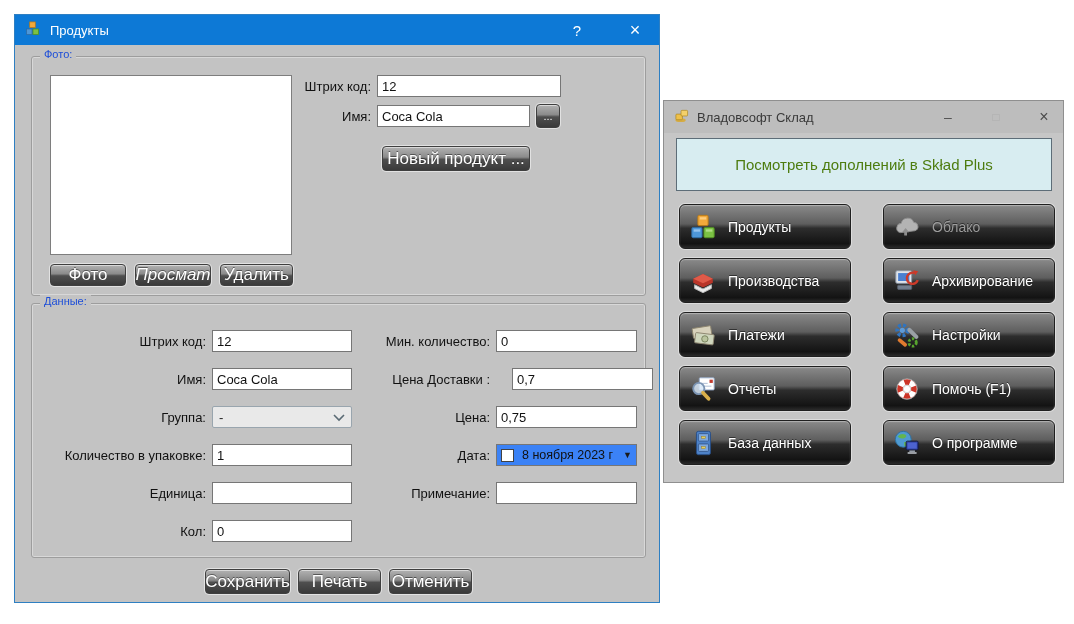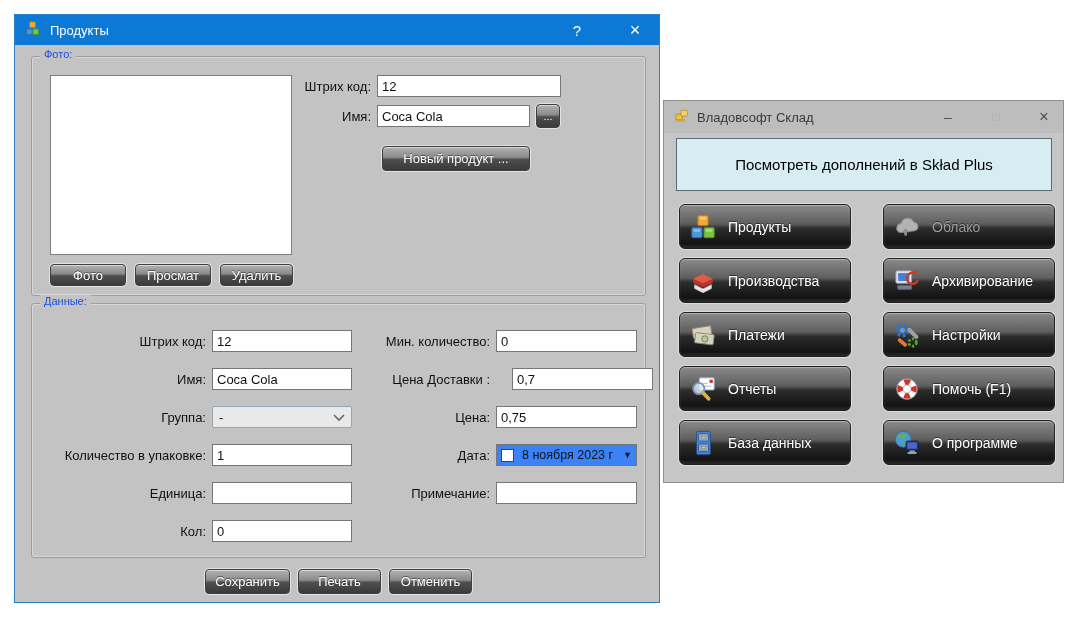--- a/index.html
+++ b/index.html
@@ -19,21 +19,21 @@
   .pw-body { position:relative; width:100%; height:calc(100% - 30px); }
 
   .groupbox { position:absolute; border:1px solid #9d9d9d; border-radius:3px; box-shadow:inset 0 0 0 1px rgba(255,255,255,.35); }
   .group-label { position:absolute; top:-9px; left:8px; background:#c3c3c3; padding:0 4px; font-size:11px; color:#1d4ed8; }
 
   .photo-group { left:16px; top:11px; width:615px; height:240px; }
   .photo-box { position:absolute; left:18px; top:18px; width:242px; height:180px; background:#fff; border:1px solid #7e7e7e; }
 
   .gbtn { position:absolute; display:flex; align-items:center; justify-content:center;
     background:linear-gradient(180deg,#b2b2b2 0%,#8b8b8b 44%,#4f4f4f 54%,#3a3a3a 100%);
-    border:1px solid #3f3f3f; border-radius:4px; color:#fff; font-size:13px;
+    border:1px solid #3f3f3f; border-radius:4px; color:#fff; font-size:17px;
     box-shadow:0 0 0 1px #e2e2e2, inset 0 1px 0 rgba(255,255,255,.5);
     text-shadow:0 -1px 0 rgba(0,0,0,.45); cursor:pointer; font-family:inherit; }
 
   .frow { position:absolute; display:flex; align-items:center; height:24px; }
   .flabel { font-size:13px; color:#111; text-align:right; padding-right:6px; }
   .ftext { height:22px; border:1px solid #767676; background:#fff; font-size:13px; padding:0 4px; font-family:inherit; color:#111; }
 
   .data-group { left:16px; top:258px; width:615px; height:255px; }
 
   .combo { display:flex; align-items:center; height:22px; background:#e9e9e9; border:1px solid #99a5ae; border-radius:2px; padding:0 6px; font-size:13px; color:#222; cursor:pointer; }
@@ -49,21 +49,21 @@
   .tbar-gray { background:#bdbdbd; color:#3a3a3a; height:32px; }
   .tbar-gray .tbar-title { font-size:13px; margin-left:8px; }
   .wctl { margin-left:auto; display:flex; align-items:center; gap:30px; }
   .wctl span { width:18px; text-align:center; font-size:14px; cursor:pointer; }
   .wctl .ctl-min { color:#555; }
   .wctl .ctl-max { color:#aeaeae; font-size:12px; }
   .wctl .ctl-close { color:#4c4c4c; font-size:16px; }
   .mw-body { position:relative; width:100%; height:calc(100% - 32px); }
 
   .banner { position:absolute; left:12px; top:5px; width:376px; height:53px; background:#d8edf1; border:1px solid #5d6d78;
-    display:flex; align-items:center; justify-content:center; font-size:15px; color:#000000; cursor:pointer; }
+    display:flex; align-items:center; justify-content:center; font-size:15px; color:#4d7c0f; cursor:pointer; }
 
   .menu-btn { position:absolute; width:172px; height:45px; display:flex; align-items:center; gap:10px; padding:0 8px;
     background:linear-gradient(180deg,#8a8a8a 0%,#5e5e5e 44%,#2d2d2d 54%,#131313 90%,#2b2b2b 100%);
     border:1px solid #1f1f1f; border-radius:6px; color:#fff; font-size:14px;
     box-shadow:0 0 0 1px #dcdcdc, inset 0 1px 1px rgba(255,255,255,.35);
     text-shadow:0 -1px 0 rgba(0,0,0,.5); cursor:pointer; font-family:inherit; }
   .menu-btn .mi { width:30px; height:30px; flex:0 0 auto; display:flex; align-items:center; justify-content:center; }
   .menu-btn.disabled { cursor:default; }
   .menu-btn.disabled .ml { color:#9c9c9c; }
 </style>
@@ -87,21 +87,21 @@
     </header>
 
     <div class="pw-body">
 
       <div class="groupbox photo-group">
         <span class="group-label">Фото:</span>
 
         <div class="photo-box"></div>
 
         <button class="gbtn" style="left:18px;top:207px;width:76px;height:22px;">Фото</button>
-        <button class="gbtn" style="left:103px;top:207px;width:76px;height:22px;">Просмат</button>
+        <button class="gbtn" style="left:103px;top:207px;width:76px;height:22px;font-style:italic;">Просмат</button>
         <button class="gbtn" style="left:188px;top:207px;width:73px;height:22px;">Удалить</button>
 
         <div class="frow" style="left:240px;top:17px;">
           <label class="flabel" style="width:105px;">Штрих код:</label>
           <input class="ftext" style="width: 184px;" value="12">
         </div>
         <div class="frow" style="left:240px;top:47px;">
           <label class="flabel" style="width:105px;">Имя:</label>
           <input class="ftext" style="width: 153px;" value="Coca Cola">
           <button class="gbtn" style="position:static;width:24px;height:24px;margin-left:6px;font-size:11px;">...</button>

